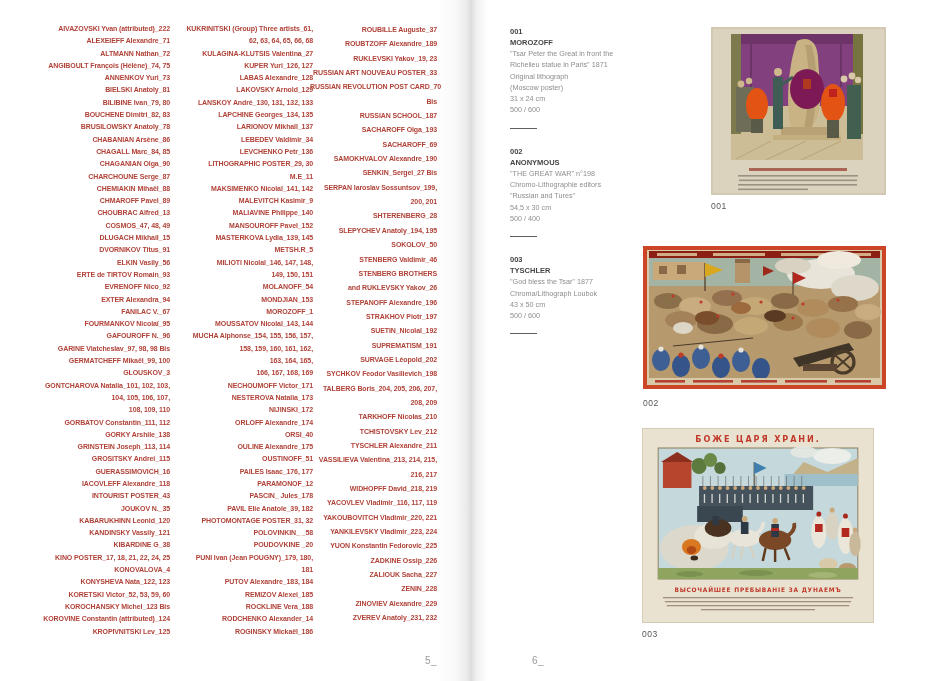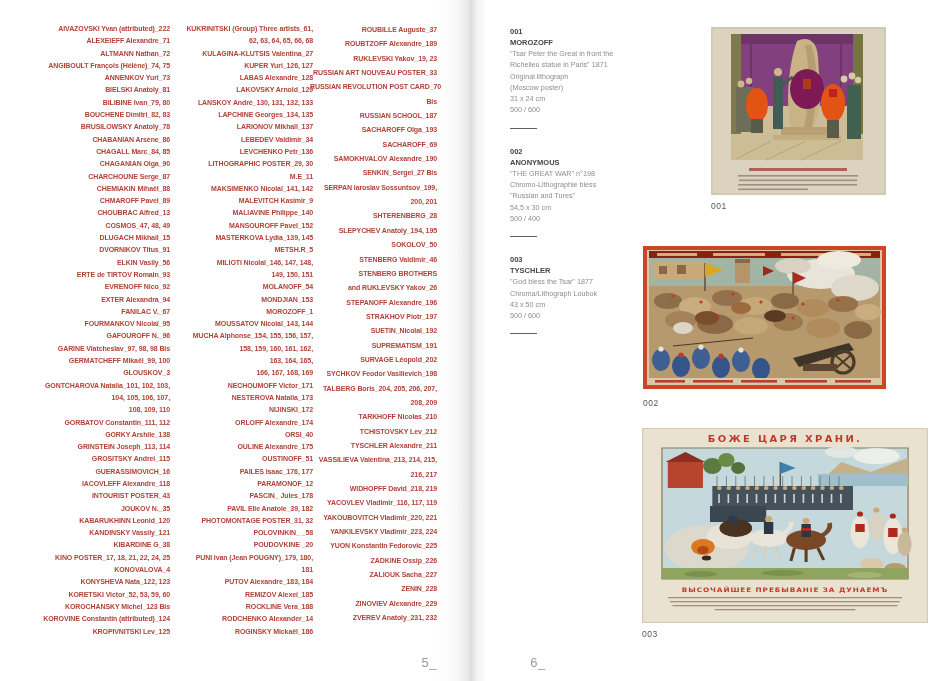--- a/index.html
+++ b/index.html
@@ -21,40 +21,40 @@
     position:absolute; top:23px;
     color:#b04238; font-weight:700; font-size:7px; letter-spacing:-0.1px;
     text-align:right; white-space:nowrap;
   }
   .index-col .bound-line { height:12.3px; line-height:12.3px; }
   #index-col-1 { left:10px;  width:160px; }
   #index-col-2 { left:173px; width:140px; }
   #index-col-3 { left:310px; width:127px; }
   #index-col-3 .bound-line { height:14.35px; line-height:14.35px; }
   .page-num {
-    position:absolute; top:655px; font-size:13px; color:#9a9a9a; font-weight:400;
+    position:absolute; top:655px; font-size:10px; color:#9a9a9a; font-weight:400;
     letter-spacing:0.5px;
   }
   #page-num-left  { left:377px; width:60px; text-align:right; }
   #page-num-right { left:508px; width:60px; text-align:center; }
   
   #lots { position:absolute; left:510px; top:26px; width:165px; }
   .lot-number, .lot-artist {
     font-size:7.5px; font-weight:700; color:#454545; line-height:11px; letter-spacing:0;
   }
   .lot-desc { color:#8d8d8d; font-size:7.2px; font-weight:400; }
   .lot-desc .bound-line { line-height:11.3px; white-space:nowrap; }
   .lot-divider {
     border:none; border-top:1px solid #5f5f5f; width:27px; margin:12px 0 17px 0;
   }
   
   figure.art { position:absolute; display:block; }
   #art-001 { left:711px; top:27px;  width:175px; height:168px; }
   #art-002 { left:643px; top:246px; width:243px; height:143px; }
-  #art-003 { left:642px; top:428px; width:286px; height:195px; }
+  #art-003 { left:642px; top:428px; width:232px; height:195px; }
   .art svg { display:block; width:100%; height:100%; }
   .art-label {
     position:absolute; font-size:8.5px; color:#555555; letter-spacing:0.5px;
   }
   #art-label-001 { left:711px; top:201px; }
   #art-label-002 { left:643px; top:398px; }
   #art-label-003 { left:642px; top:629px; }
 </style>
 </head>
 <body>
@@ -230,21 +230,21 @@
             <div class="bound-line">500 / 600</div>
           </div>
         <hr class="lot-divider">
       </section>
 
       <section class="lot">
         <div class="lot-number">002</div>
         <div class="lot-artist">ANONYMOUS</div>
         <div class="lot-desc">
             <div class="bound-line">"THE GREAT WAR" n°198</div>
-            <div class="bound-line">Chromo-Lithographie bless</div>
+            <div class="bound-line">Chromo-Lithographie editors</div>
             <div class="bound-line">"Russian and Tures"</div>
             <div class="bound-line">54,5 x 30 cm</div>
             <div class="bound-line">500 / 400</div>
           </div>
         <hr class="lot-divider">
       </section>
 
       <section class="lot">
         <div class="lot-number">003</div>
         <div class="lot-artist">TYSCHLER</div>

